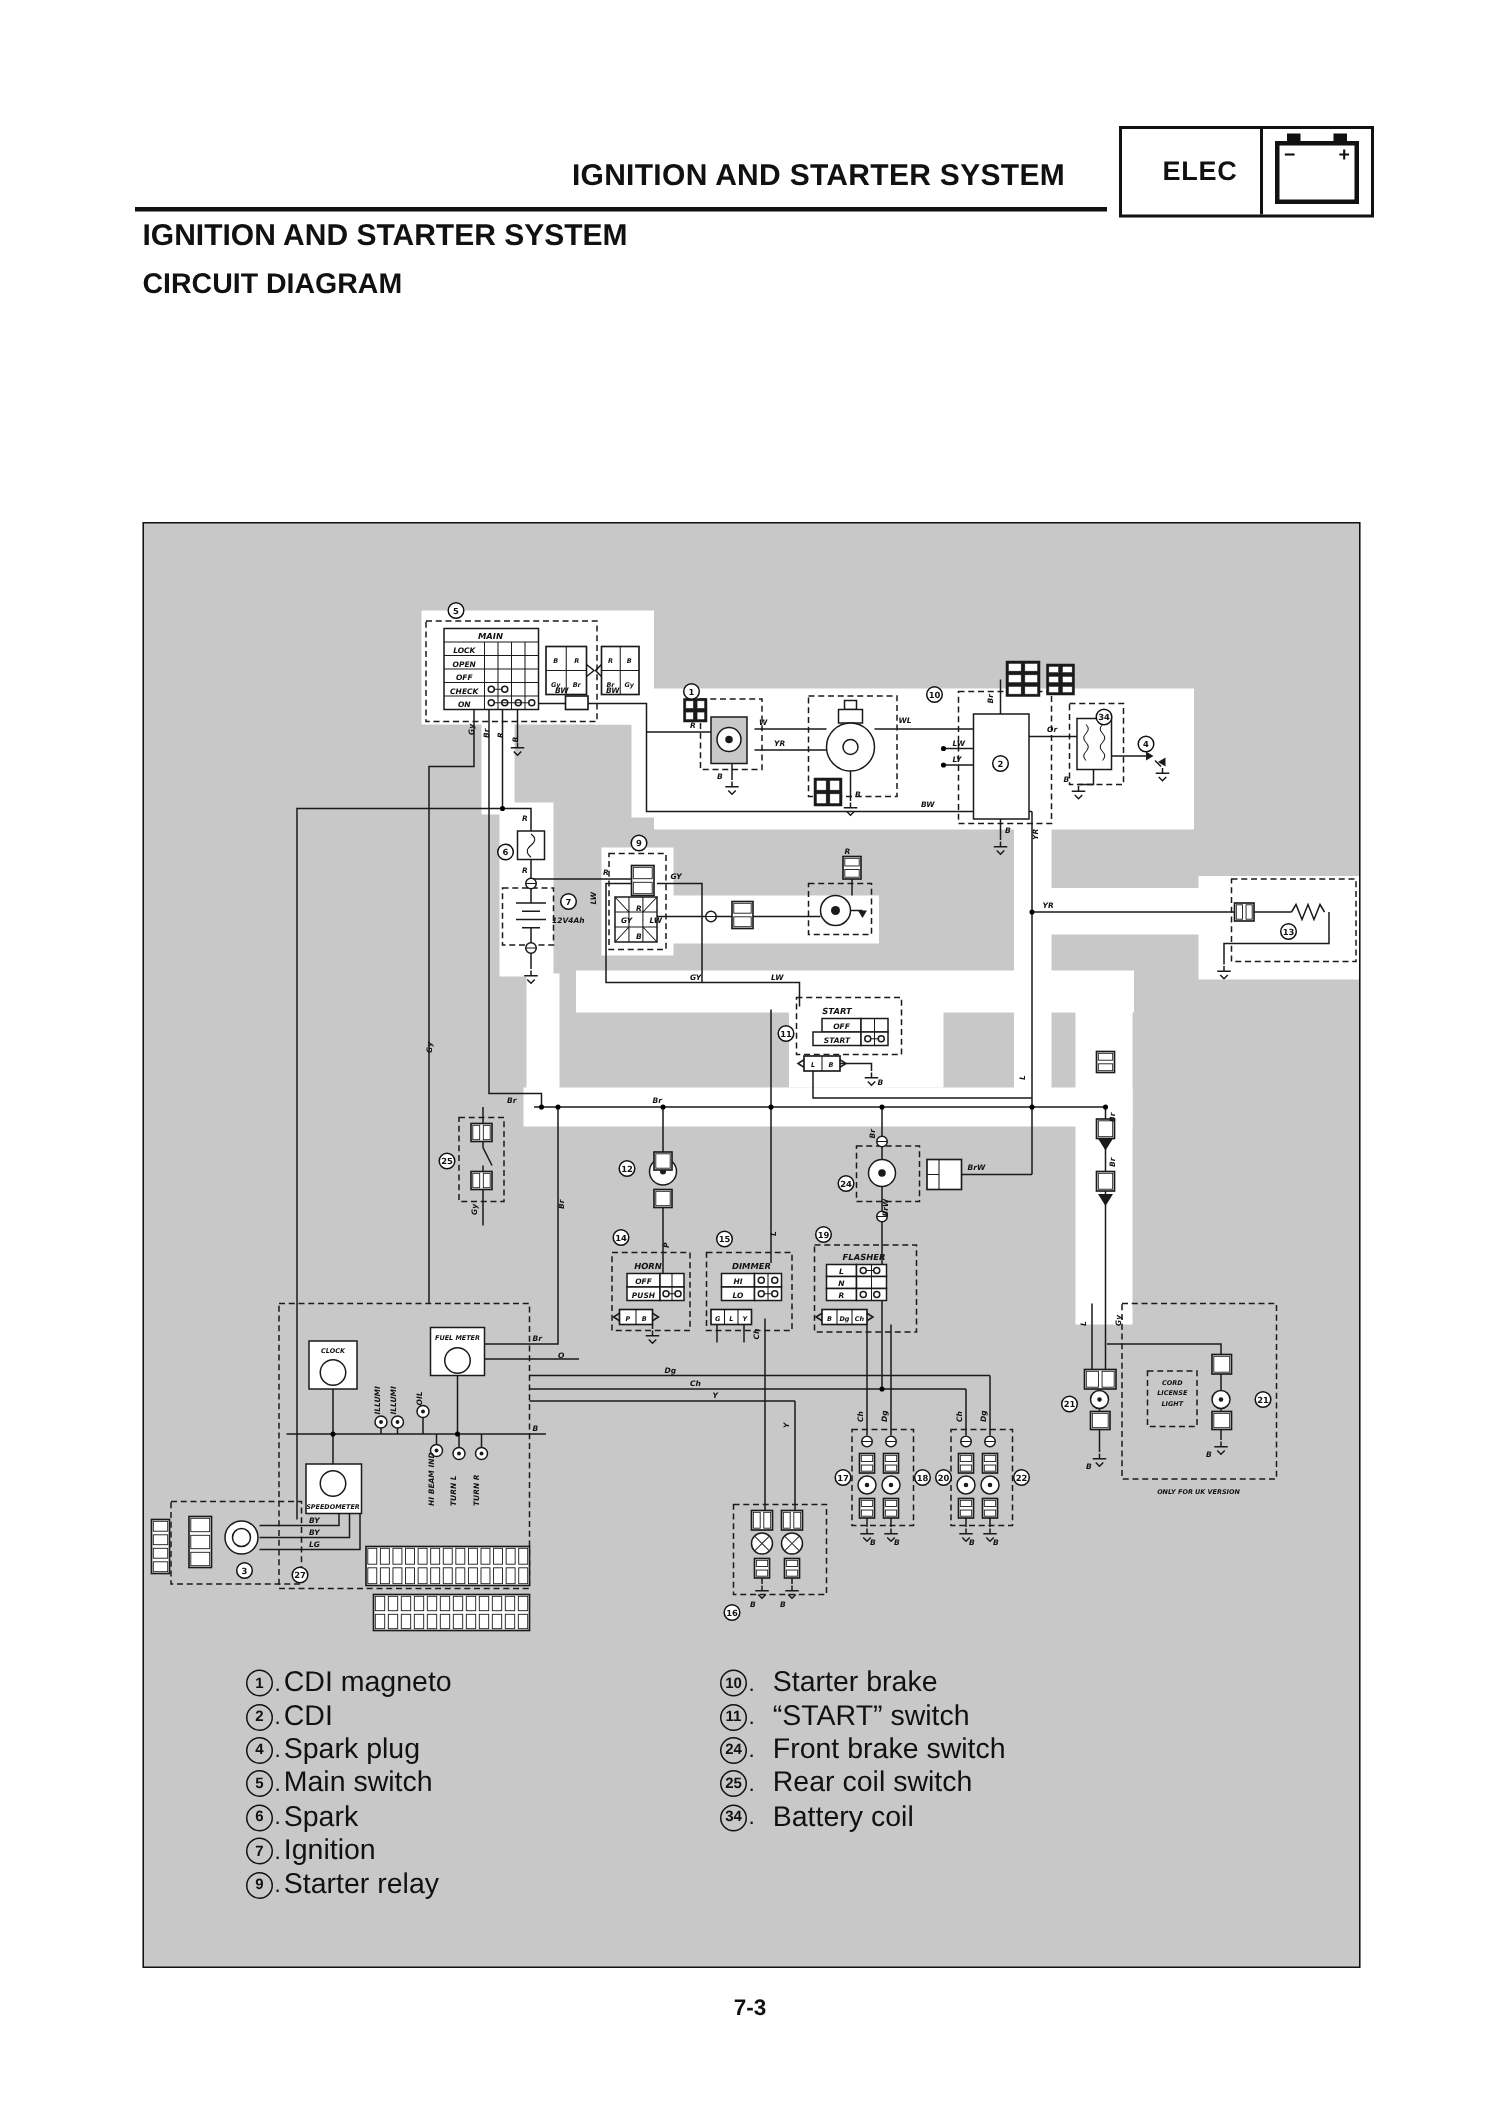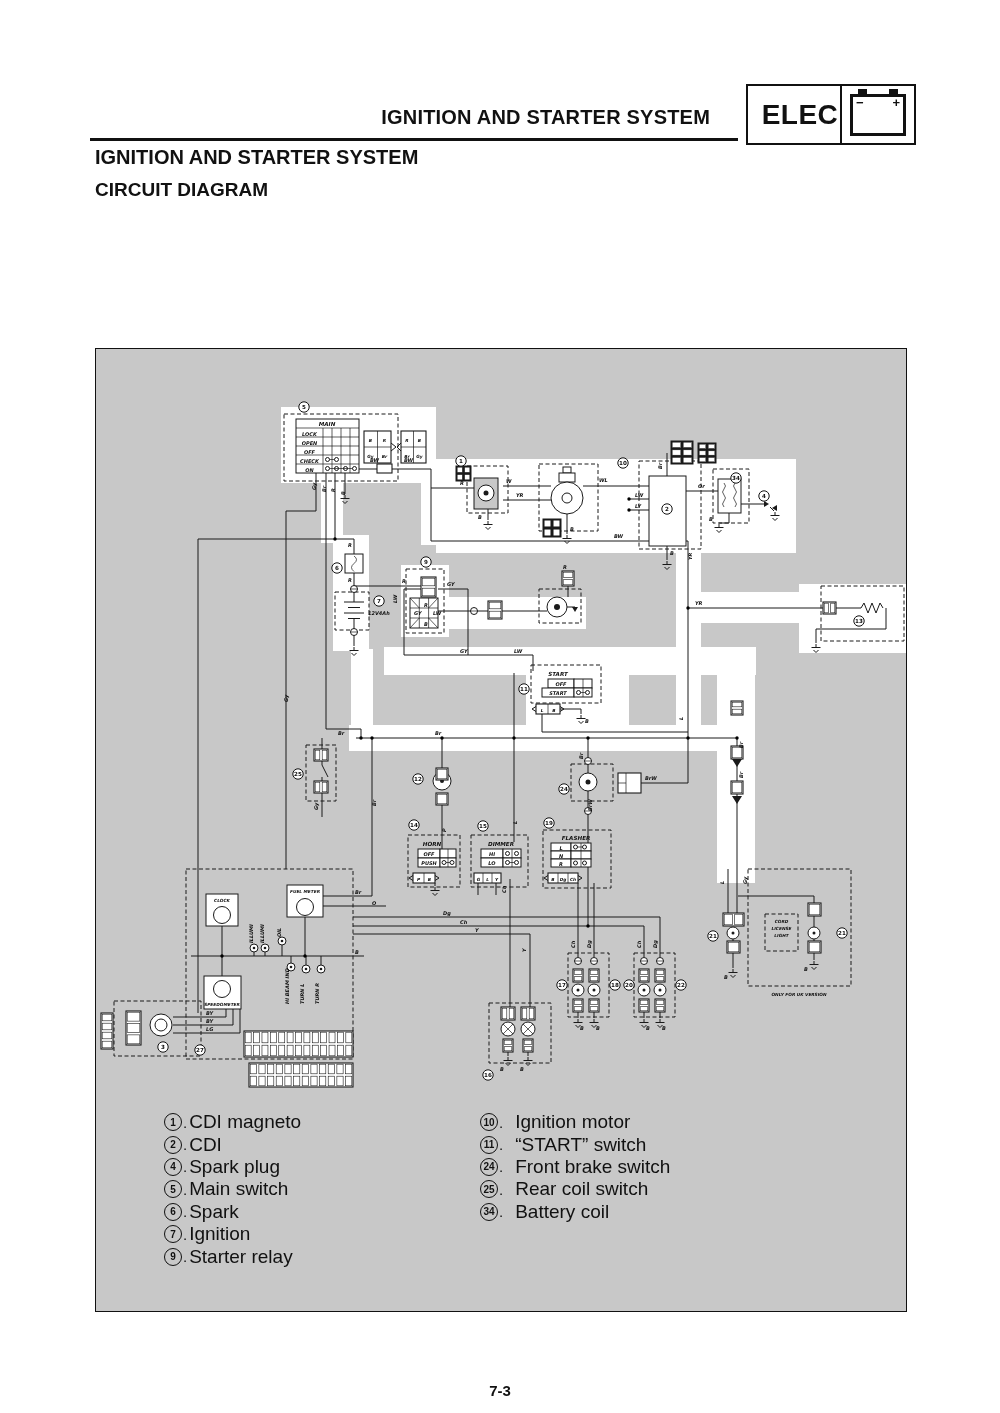--- a/index.html
+++ b/index.html
@@ -3,30 +3,30 @@
 <meta charset="utf-8">
 <style>
   html,body{margin:0;padding:0;}
   body{width:1000px;height:1413px;position:relative;background:#ffffff;
        font-family:"Liberation Sans",sans-serif;color:#111;}
   .abs{position:absolute;}
   
   #running-title{top:106px;left:0;width:710px;text-align:right;font-size:20px;font-weight:bold;letter-spacing:0.2px;}
   #header-rule{top:138px;left:90px;width:648px;height:3px;background:#111;}
   #elec-badge{top:84px;left:746px;width:166px;height:57px;border:2.5px solid #111;display:flex;background:#fff;}
-  #elec-label{flex:1;display:flex;align-items:center;justify-content:center;font-size:28px;font-weight:bold;letter-spacing:0.5px;border-right:2.5px solid #111;margin-left:12px;}
+  #elec-label{flex:1;display:flex;align-items:center;justify-content:center;font-size:18px;font-weight:bold;letter-spacing:0.5px;border-right:2.5px solid #111;margin-left:12px;}
   #battery-cell{width:72px;display:flex;align-items:center;justify-content:center;}
   #battery-icon{position:relative;width:50px;height:36px;border:3px solid #111;background:#fff;}
   #battery-icon .tab{position:absolute;top:-8px;width:9px;height:6px;background:#111;}
   #battery-icon .tab.l{left:5px;} #battery-icon .tab.r{right:5px;}
   #battery-icon .sign{position:absolute;top:-1px;font-size:13px;font-weight:bold;line-height:14px;}
   #battery-icon .sign.minus{left:3px;} #battery-icon .sign.plus{right:3px;}
   #section-title{top:146px;left:95px;font-size:20px;font-weight:bold;}
   #subsection-title{top:179px;left:95px;font-size:19px;font-weight:bold;}
-  #page-number{top:1382px;left:0;width:1000px;text-align:center;font-size:15px;font-weight:bold;}
+  #page-number{top:1330px;left:0;width:1000px;text-align:center;font-size:15px;font-weight:bold;}
   
   #diagram-box{top:348px;left:95px;width:810px;height:962px;border:1.5px solid #111;background:#c8c8c8;}
   #wiring{position:absolute;top:0;left:0;}
   
   .legend-col{position:absolute;}
   #legend-left{left:68px;top:762px;}
   #legend-right{left:384px;top:762px;}
   .lrow{display:flex;align-items:center;height:22.4px;}
   .lnum{width:16px;height:16px;border:1.4px solid #111;border-radius:50%;display:flex;align-items:center;justify-content:center;
         font-size:10px;font-weight:bold;flex:0 0 16px;}
@@ -897,21 +897,21 @@
     <div class="lrow">
         <span class="lnum">9</span>
         <span class="ldot">.</span>
         <span class="ltext">Starter relay</span>
       </div>
   </div>
   <div class="legend-col" id="legend-right">
     <div class="lrow">
         <span class="lnum">10</span>
         <span class="ldot">.</span>
-        <span class="ltext">Ignition motor</span>
+        <span class="ltext">Starter brake</span>
       </div>
     <div class="lrow">
         <span class="lnum">11</span>
         <span class="ldot">.</span>
         <span class="ltext">“START” switch</span>
       </div>
     <div class="lrow">
         <span class="lnum">24</span>
         <span class="ldot">.</span>
         <span class="ltext">Front brake switch</span>

